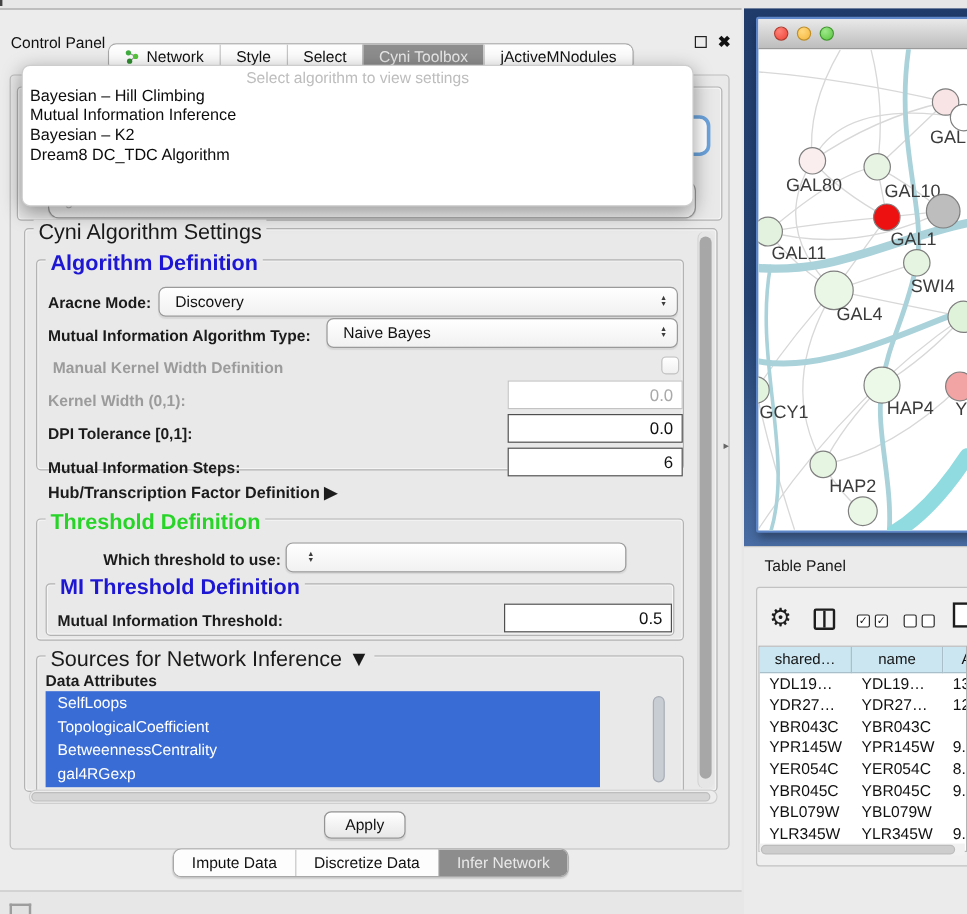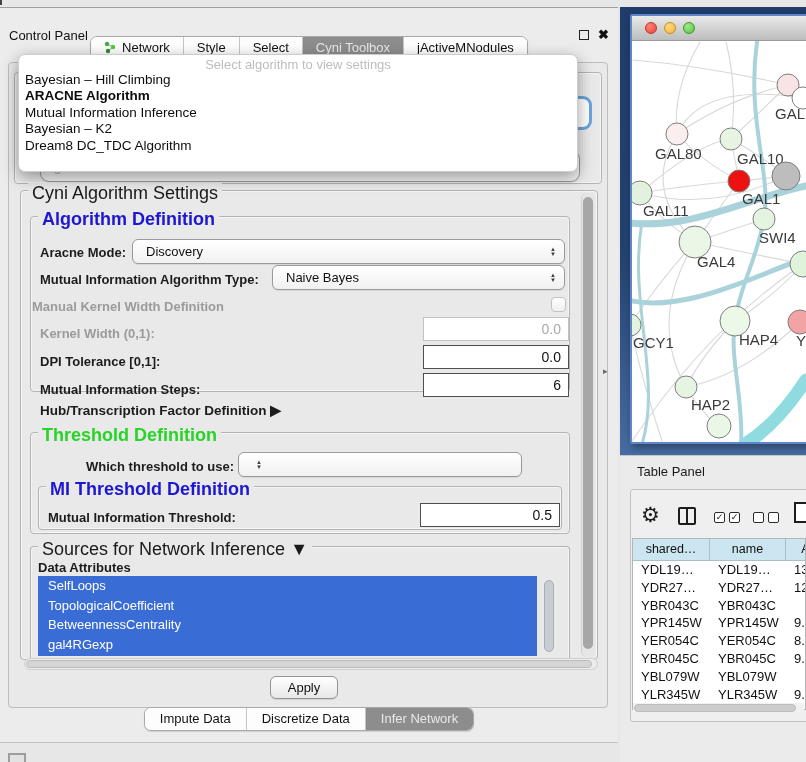--- a/index.html
+++ b/index.html
@@ -50,21 +50,21 @@
   .popup .pitem { padding:0 6px; height:16.4px; line-height:16.4px; color:#0c0c0c; font-size:13.5px; white-space:nowrap; }
   .popup .pitem.bold { font-weight:bold; }
 
   
   .vtrack { position:absolute; background:#e6e6e6; border-left:1px solid #d0d0d0; border-radius:6px; }
   .vthumb { position:absolute; background:#a7a7a7; border-radius:6px; }
   .hbar { position:absolute; background:#ededed; border:1px solid #cfcfcf; border-radius:6px; }
   .hthumb { position:absolute; background:#d5d5d5; border:1px solid #bdbdbd; border-radius:5px; }
 
   
-  .attr-list { left:38px; top:576px; width:499px; height:80px; background:#3a6cd6; overflow:hidden; }
+  .attr-list { left:38px; top:576px; width:462px; height:80px; background:#3a6cd6; overflow:hidden; }
   .attr-item { color:#fff; font-size:13px; height:19.6px; line-height:19.6px; padding-left:10px; }
   .attr-scroll { position:absolute; left:544px; top:580px; width:10px; height:72px; background:#c8ccd3; border:1px solid #a8adb6; border-radius:5px; }
 
   .btn { position:absolute; height:23px; border:1px solid #949494; border-radius:6px; background:linear-gradient(#ffffff,#e7e7e7); display:flex; align-items:center; justify-content:center; font-size:13px; color:#111; box-shadow:0 1px 1px rgba(0,0,0,0.1); }
 
   
   .desktop { left:620px; top:7px; width:186px; height:448px; background:linear-gradient(#203c6b,#244271 55%,#486ca3); }
   .net-window { left:630px; top:14px; width:200px; height:430px; border:2px solid #5d87c8; border-radius:2px; background:#fff; box-shadow:2px 4px 8px rgba(0,0,0,0.35); }
   .net-titlebar { left:632px; top:16px; width:174px; height:25px; background:linear-gradient(#e9e9e9,#bdbdbd); border-bottom:1px solid #9a9a9a; display:flex; align-items:center; gap:7px; padding-left:13px; }
   .light { width:12px; height:12px; border-radius:50%; }
@@ -147,21 +147,20 @@
   <span class="stepper">
       <span>▲</span>
       <span>▼</span>
     </span>
 </div>
 
 <div class="abs popup">
   <div class="hint">Select algorithm to view settings</div>
   <div id="popup-items">
       <div class="pitem">Bayesian – Hill Climbing</div>
-      <div class="pitem bold">ARACNE Algorithm</div>
       <div class="pitem">Mutual Information Inference</div>
       <div class="pitem">Bayesian – K2</div>
       <div class="pitem">Dream8 DC_TDC Algorithm</div>
     </div>
 </div>
 
 <div class="gbox" style="left:20px; top:190px; width:578px; height:470px; background:#e9e9e9;">
   <span class="legend">Cyni Algorithm Settings</span>
 </div>
 <div class="vtrack" style="left:581px; top:193px; width:14px; height:464px;"></div>
@@ -179,21 +178,21 @@
     </span>
 </div>
 <span class="flabel" style="left:40px; top:272px;">Mutual Information Algorithm Type:</span>
 <div class="combo" style="left:272px; top:265px; width:293px;">
   <span class="cval">Naive Bayes</span>
   <span class="stepper">
       <span>▲</span>
       <span>▼</span>
     </span>
 </div>
-<span class="flabel dis" style="left:32px; top:299px;">Manual Kernel Width Definition</span>
+<span class="flabel dis" style="left:44px; top:299px;">Manual Kernel Width Definition</span>
 <span class="checkbox" style="left:551px; top:297px;"></span>
 <span class="flabel dis" style="left:40px; top:326px;">Kernel Width (0,1):</span>
 <div class="tfield dis" style="left:423px; top:317px; width:146px;">
     <span>0.0</span>
   </div>
 <span class="flabel" style="left:40px; top:354px;">DPI Tolerance [0,1]:</span>
 <div class="tfield" style="left:423px; top:345px; width:146px;">
     <span>0.0</span>
   </div>
 <span class="flabel" style="left:40px; top:382px;">Mutual Information Steps:</span>

